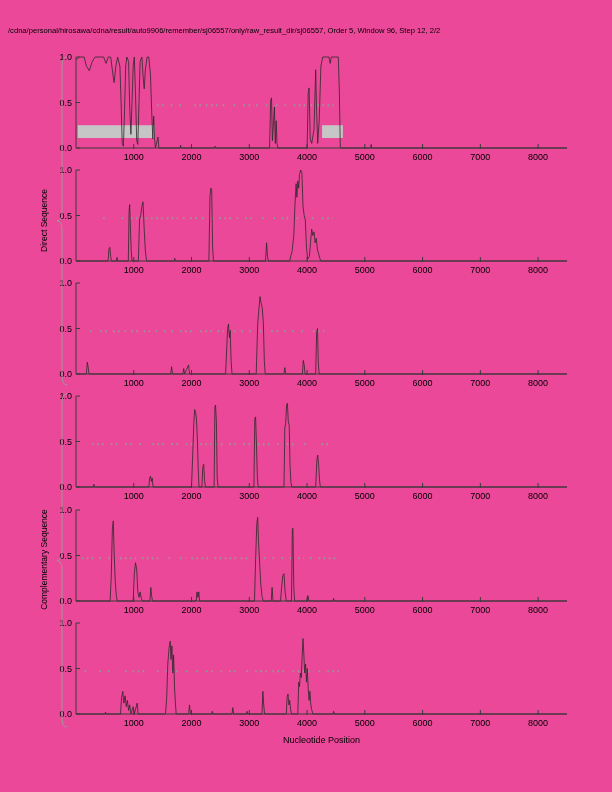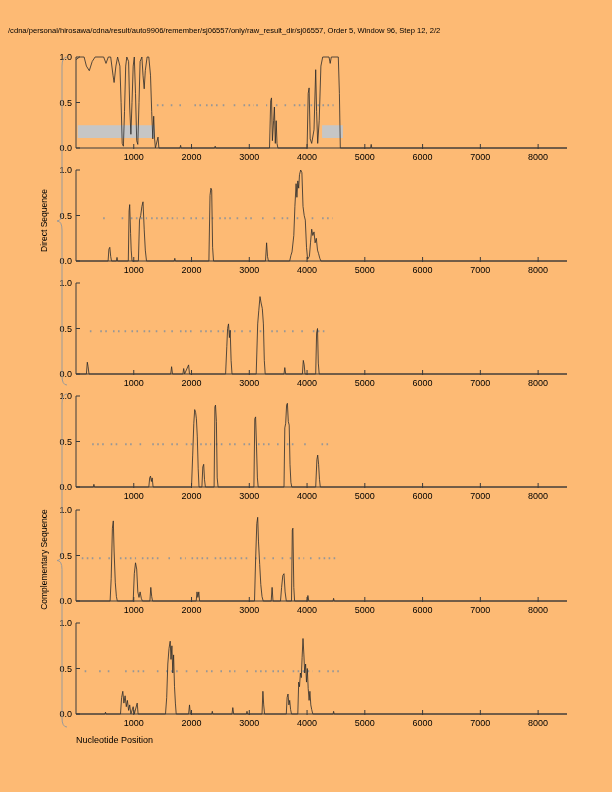--- a/index.html
+++ b/index.html
@@ -1,38 +1,38 @@
 <!DOCTYPE html>
 <html><head>
 <meta charset="utf-8">
 <style>
   html,body{margin:0;padding:0;background:#888;}
   .page{
     position:relative;
     width:612px;height:792px;
-    background:#fdba74;
+    background:#ec4899;
     font-family:"Liberation Sans", sans-serif;
     overflow:hidden;
   }
   .header-text{
     position:absolute;left:8px;top:26px;
     font-size:7.6px;color:#000;white-space:nowrap;letter-spacing:0px;
   }
   .vlabel{
     position:absolute;
     font-size:8.5px;color:#000;
     text-align:center;
     transform:rotate(-90deg);
     white-space:nowrap;
   }
   #vlabel-direct{width:140px;height:11px;left:-26px;top:215px;}
   #vlabel-comp{width:170px;height:11px;left:-41px;top:554px;}
   .xlabel{
     position:absolute;left:76px;top:735px;width:491px;
-    text-align:left;font-size:9px;color:#000;
+    text-align:center;font-size:9px;color:#000;
   }
   svg{position:absolute;left:0;top:0;}
   svg text{font-family:"Liberation Sans", sans-serif;font-size:9px;fill:#000;}
 </style>
 </head>
 <body>
 
 <div class="page">
   <div class="header-text">/cdna/personal/hirosawa/cdna/result/auto9906/remember/sj06557/only/raw_result_dir/sj06557, Order 5, Window 96, Step 12, 2/2</div>
 

